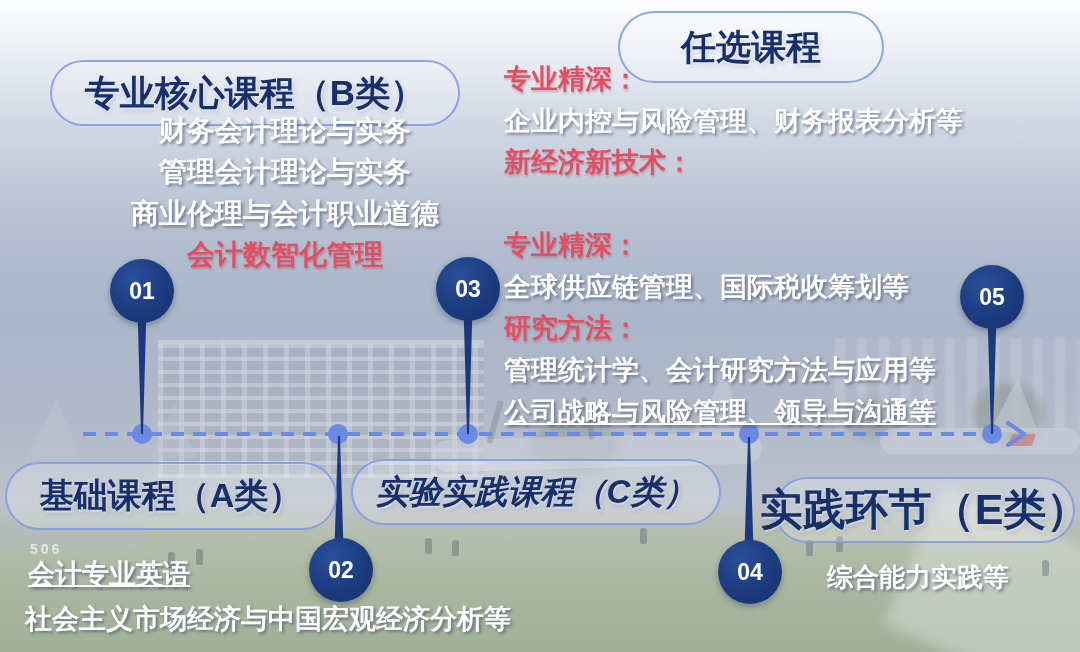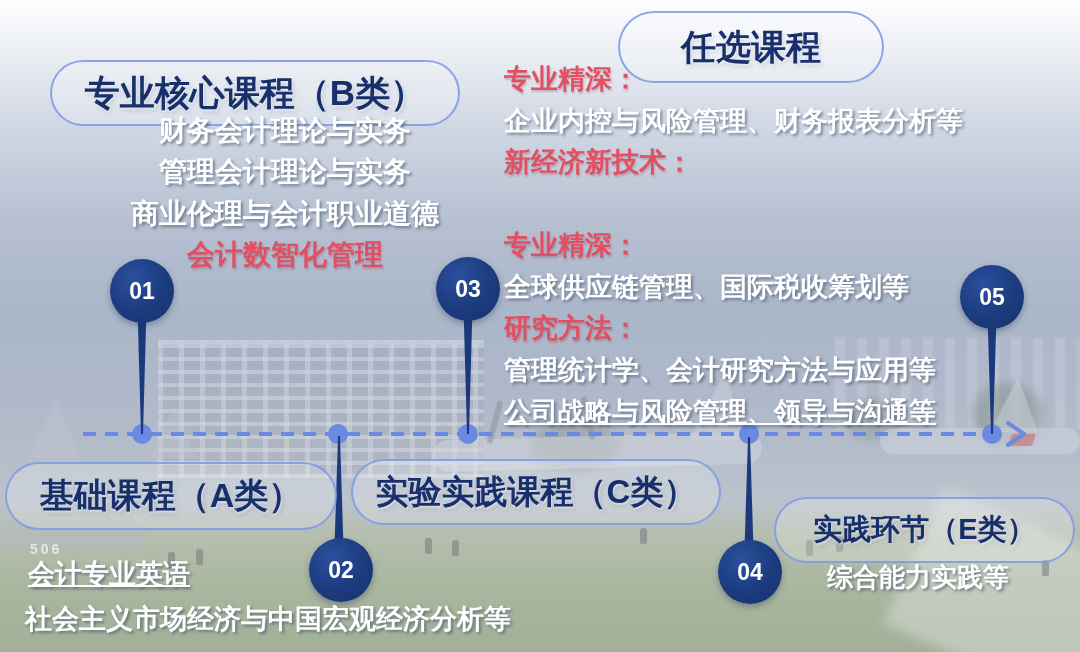--- a/index.html
+++ b/index.html
@@ -61,22 +61,22 @@
        color:#fff;display:flex;align-items:center;justify-content:center;
        font-size:23px;font-weight:700;box-shadow:0 3px 6px rgba(25,40,80,.35);}
   
   .pill{position:absolute;display:flex;align-items:center;justify-content:center;z-index:7;
        border:2px solid rgba(122,152,228,.85);border-radius:44px;
        background:rgba(255,255,255,.22);color:#17306c;font-weight:800;white-space:nowrap;
        text-shadow:1px 2px 2px rgba(255,255,255,.45),2px 3px 4px rgba(90,100,130,.25);}
   .pill-b{left:50px;top:20px;width:406px;height:62px;font-size:35px;margin-top:40px;}
   .pill-elective{left:618px;top:11px;width:262px;height:68px;font-size:35px;}
   .pill-a{left:5px;top:462px;width:328px;height:64px;font-size:34px;}
-  .pill-c{left:351px;top:459px;width:366px;height:62px;font-size:33px;}
-  .pill-e{left:774px;top:477px;width:297px;height:62px;font-size:29px;margin-top:20px;}
+  .pill-c{left:351px;top:459px;width:366px;height:62px;font-size:33px;font-style:italic;}
+  .pill-e{left:774px;top:477px;width:297px;height:62px;font-size:43px;}
   
   .line{position:absolute;font-weight:700;white-space:nowrap;z-index:8;}
   .white-t{color:#ffffff;text-shadow:2px 2px 3px rgba(64,76,100,.6);}
   .red-t{color:#e24f63;text-shadow:1px 2px 2px rgba(125,62,72,.3);}
   .center{transform:translateX(-50%);}
   .sz28{font-size:28px;} .sz27{font-size:27px;} .sz26{font-size:26px;}
 </style>
 </head>
 <body>
 

